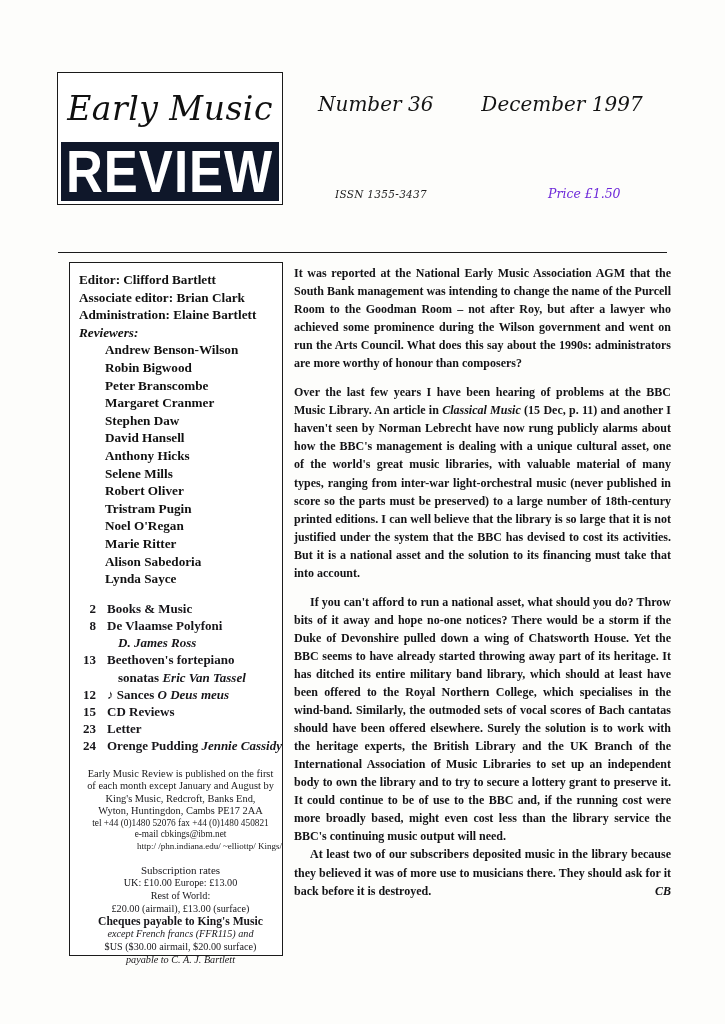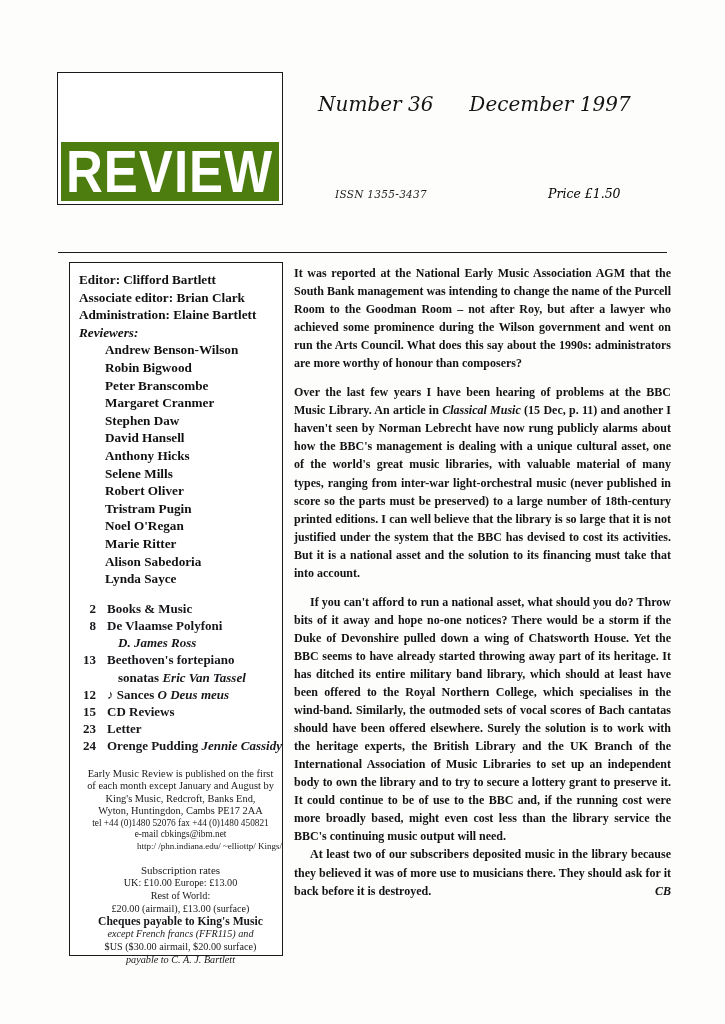--- a/index.html
+++ b/index.html
@@ -53,21 +53,21 @@
     font-size: 33px;
     letter-spacing: 0.5px;
     color: #101010;
   }
   .logo-review {
     position: absolute;
     left: 3px;
     top: 69px;
     right: 3px;
     bottom: 3px;
-    background: #4d7c0f;
+    background: #0f172a;
     display: flex;
     align-items: center;
     justify-content: center;
     overflow: hidden;
   }
   .logo-review span {
     font-family: "Liberation Sans", "DejaVu Sans", sans-serif;
     font-weight: 700;
     font-size: 50px;
     line-height: 1;
@@ -76,21 +76,21 @@
     transform: scaleY(1.18) scaleX(1.02);
     display: inline-block;
   }
 
   .issue-line {
     position: absolute;
     left: 318px;
     top: 92px;
     width: 370px;
     display: flex;
-    gap: 36px;
+    gap: 48px;
     align-items: baseline;
     font-family: "DejaVu Serif", "Liberation Serif", serif;
     font-style: italic;
     font-size: 20px;
     color: #141414;
   }
   .issue-number { white-space: nowrap; }
   .issue-date { white-space: nowrap; }
 
   .issn {
@@ -103,21 +103,21 @@
     letter-spacing: 0.3px;
     color: #1d1d1d;
   }
   .price {
     position: absolute;
     left: 548px;
     top: 186px;
     font-family: "DejaVu Serif", "Liberation Serif", serif;
     font-style: italic;
     font-size: 12.5px;
-    color: #000000;
+    color: #6d28d9;
   }
 
   .top-rule {
     position: absolute;
     left: 58px;
     top: 252px;
     width: 609px;
     height: 0;
     border-top: 1.5px solid #1b1b1b;
   }
@@ -238,20 +238,21 @@
   .article p.last::after { content: ""; display: block; clear: both; }
 </style>
 </head>
 <body>
 
 <div class="page">
 
   <div class="masthead">
 
     <div class="logo-box">
+      <div class="logo-early">Early Music</div>
       <div class="logo-review">
         <span>REVIEW</span>
       </div>
     </div>
 
     <div class="issue-line">
       <div class="issue-number">Number 36</div>
       <div class="issue-date">December  1997</div>
     </div>
 

